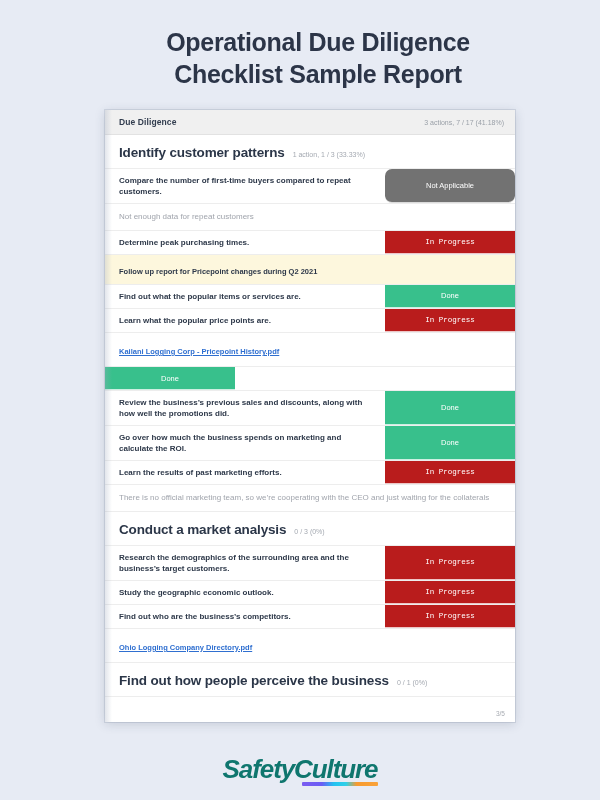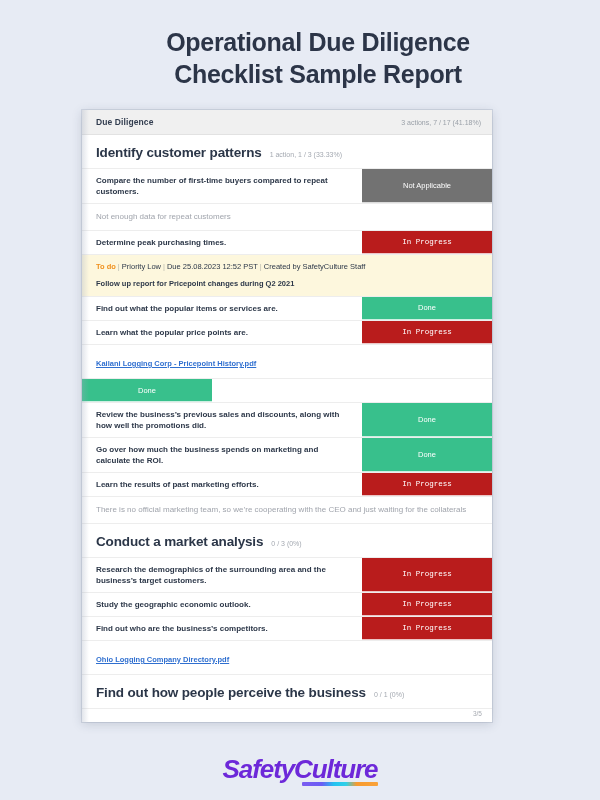--- a/index.html
+++ b/index.html
@@ -25,21 +25,21 @@
     line-height: 1.28;
     letter-spacing: -0.3px;
     padding: 26px 24px 0 60px;
     box-sizing: border-box;
   }
   .page-title .line { display: block; }
 
   
   .doc-wrap {
     position: absolute;
-    left: 82px;
+    left: 105px;
     top: 110px;
     width: 410px;
     height: 612px;
   }
   .doc-card {
     position: relative;
     width: 100%;
     height: 100%;
     background: #ffffff;
     box-shadow: 0 2px 10px rgba(40,55,85,0.18), 0 0 0 1px rgba(190,197,212,0.55);
@@ -134,21 +134,21 @@
     font-size: 7.5px;
     display: flex;
     align-items: center;
     justify-content: center;
     text-align: center;
     box-sizing: border-box;
     border-bottom: 1px solid rgba(255,255,255,0.75);
   }
   .badge.done { background: #38c08c; text-align: right; }
   .badge.progress { background: #b91c1c; font-family: Liberation Mono, monospace; }
-  .badge.na { background: #727272; }
+  .badge.na { background: #727272; border-radius: 7px; }
 
   
   .note {
     font-size: 8px;
     color: #a0a4ac;
     line-height: 1.45;
     padding: 7px 12px 7px 14px;
     border-bottom: 1px solid #ededed;
   }
 
@@ -206,21 +206,21 @@
     display: flex;
     flex-direction: column;
     align-items: center;
   }
   .logo {
     position: relative;
     font-size: 26px;
     font-weight: bold;
     font-style: italic;
     letter-spacing: -1.1px;
-    color: #6d28d9;
+    color: #0f766e;
     line-height: 1;
   }
   .logo .culture { position: relative; }
   .logo-underline {
     position: absolute;
     left: 51%;
     right: -1px;
     bottom: -4px;
     height: 4px;
     background: linear-gradient(to right, #7b5cf0 0%, #6a5df5 26%, #23c2f0 42%, #2fd0e8 58%, #f79a2e 72%, #f9a23a 100%);
@@ -252,21 +252,20 @@
           <div class="row">
             <div class="label">Compare the number of first-time buyers compared to repeat customers.</div>
             <div class="badge na">Not Applicable</div>
           </div>
           <div class="note">Not enough data for repeat customers</div>
           <div class="row">
             <div class="label">Determine peak purchasing times.</div>
             <div class="badge progress">In Progress</div>
           </div>
           <div class="action-band">
-            <div class="action-meta"><span class="todo">To do</span><span class="sep">|</span><span class="lbl">Priority Low</span><span class="sep">|</span><span class="lbl">Due 25.08.2023 12:52 PST</span><span class="sep">|</span><span class="lbl">Created by SafetyCulture Staff</span></div>
             <div class="action-desc">Follow up report for Pricepoint changes during Q2 2021</div>
           </div>
           <div class="row">
             <div class="label">Find out what the popular items or services are.</div>
             <div class="badge done">Done</div>
           </div>
           <div class="row">
             <div class="label">Learn what the popular price points are.</div>
             <div class="badge progress">In Progress</div>
           </div>

